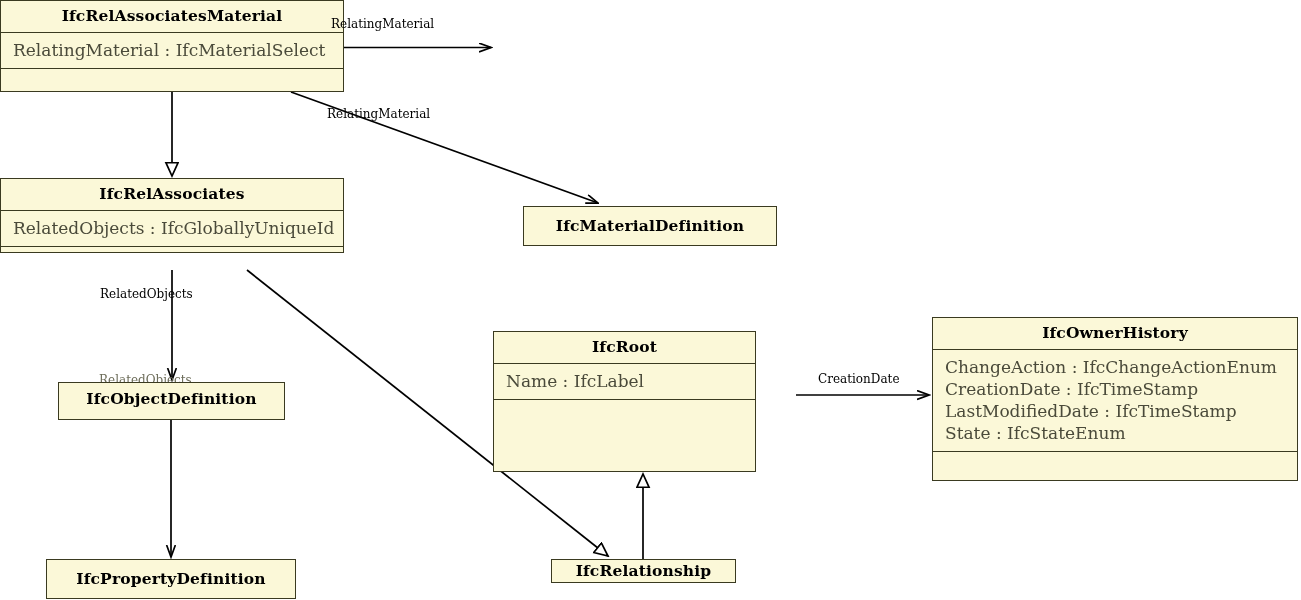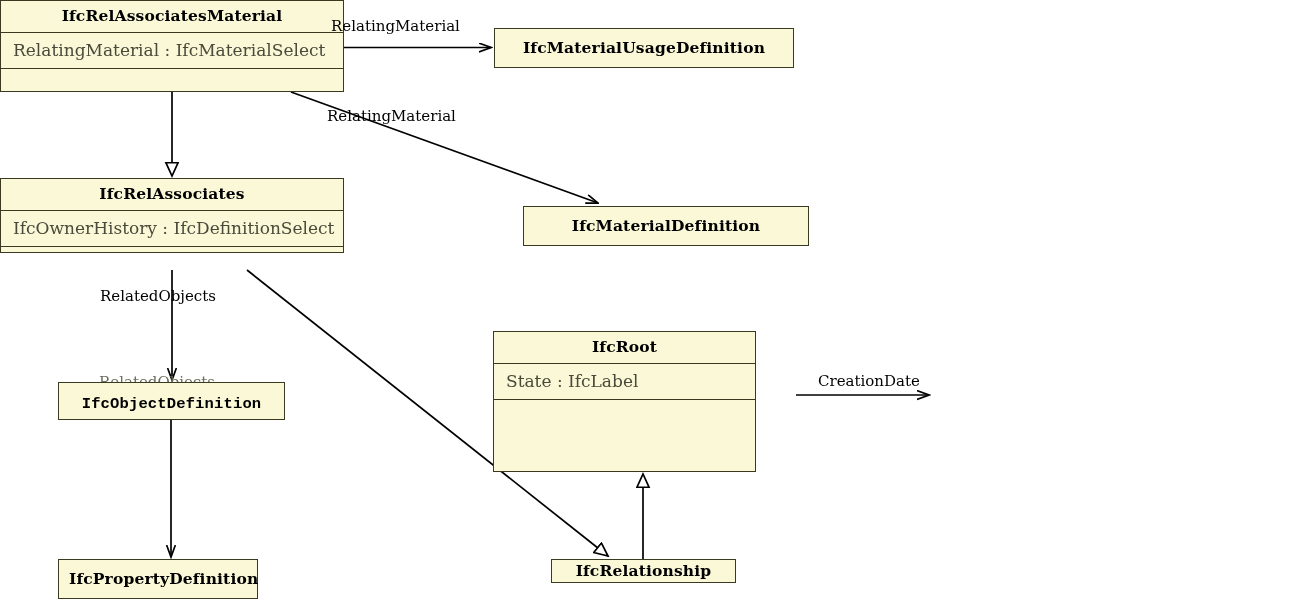--- a/index.html
+++ b/index.html
@@ -54,21 +54,21 @@
   .uml-attr {
     white-space: nowrap;
   }
   .uml-ops {
     min-height: 14px;
   }
   
   .edge-label {
     position: absolute;
     font-family: "DejaVu Serif", "Liberation Serif", serif;
-    font-size: 15px;
+    font-size: 12px;
     white-space: nowrap;
     z-index: 6;
     color: #000000;
   }
   .edge-label.muted {
     color: #6d6d5a;
     z-index: 3;
   }
 </style>
 </head>
@@ -132,54 +132,63 @@
   <div class="uml-class" style="left:0px; top:0px; width:344px; height:92px;">
     <div class="uml-name">IfcRelAssociatesMaterial</div>
     <div class="uml-divider"></div>
     <div class="uml-attrs">
       <div class="uml-attr">RelatingMaterial : IfcMaterialSelect</div>
     </div>
     <div class="uml-divider"></div>
     <div class="uml-ops"></div>
   </div>
 
-  <div class="uml-class" style="left:494px; top:28px; width:300px; height:40px; justify-content:center;">
-    <div class="uml-name">IfcMaterialUsageDefinition</div>
-  </div>
 
-  <div class="uml-class" style="left:523px; top:206px; width:286px; height:40px; justify-content:center;">
+  <div class="uml-class" style="left:523px; top:206px; width:254px; height:40px; justify-content:center;">
     <div class="uml-name">IfcMaterialDefinition</div>
   </div>
 
   <div class="uml-class" style="left:0px; top:178px; width:344px; height:75px;">
     <div class="uml-name">IfcRelAssociates</div>
     <div class="uml-divider"></div>
     <div class="uml-attrs">
-      <div class="uml-attr">IfcOwnerHistory : IfcDefinitionSelect</div>
+      <div class="uml-attr">RelatedObjects : IfcGloballyUniqueId</div>
     </div>
     <div class="uml-divider"></div>
     <div class="uml-ops"></div>
   </div>
 
   <div class="uml-class" style="left:58px; top:382px; width:227px; height:38px; justify-content:flex-end;">
-    <div class="uml-name" style="padding-bottom:5px;font-family:Liberation Mono, monospace;">IfcObjectDefinition</div>
+    <div class="uml-name" style="padding-bottom:11px;">IfcObjectDefinition</div>
   </div>
 
-  <div class="uml-class" style="left:46px; top:559px; width:200px; height:40px; justify-content:center;margin-left:12px;">
+  <div class="uml-class" style="left:46px; top:559px; width:250px; height:40px; justify-content:center;">
     <div class="uml-name">IfcPropertyDefinition</div>
   </div>
 
   <div class="uml-class" style="left:493px; top:331px; width:263px; height:141px;">
     <div class="uml-name">IfcRoot</div>
     <div class="uml-divider"></div>
     <div class="uml-attrs">
-      <div class="uml-attr">State : IfcLabel</div>
+      <div class="uml-attr">Name : IfcLabel</div>
     </div>
     <div class="uml-divider"></div>
     <div class="uml-ops"></div>
   </div>
 
   <div class="uml-class" style="left:551px; top:559px; width:185px; height:24px; justify-content:center;">
     <div class="uml-name">IfcRelationship</div>
   </div>
 
+  <div class="uml-class" style="left:932px; top:317px; width:366px; height:164px;">
+    <div class="uml-name">IfcOwnerHistory</div>
+    <div class="uml-divider"></div>
+    <div class="uml-attrs">
+      <div class="uml-attr">ChangeAction : IfcChangeActionEnum</div>
+      <div class="uml-attr">CreationDate : IfcTimeStamp</div>
+      <div class="uml-attr">LastModifiedDate : IfcTimeStamp</div>
+      <div class="uml-attr">State : IfcStateEnum</div>
+    </div>
+    <div class="uml-divider"></div>
+    <div class="uml-ops"></div>
+  </div>
 
 </div>
 
 </body></html>

